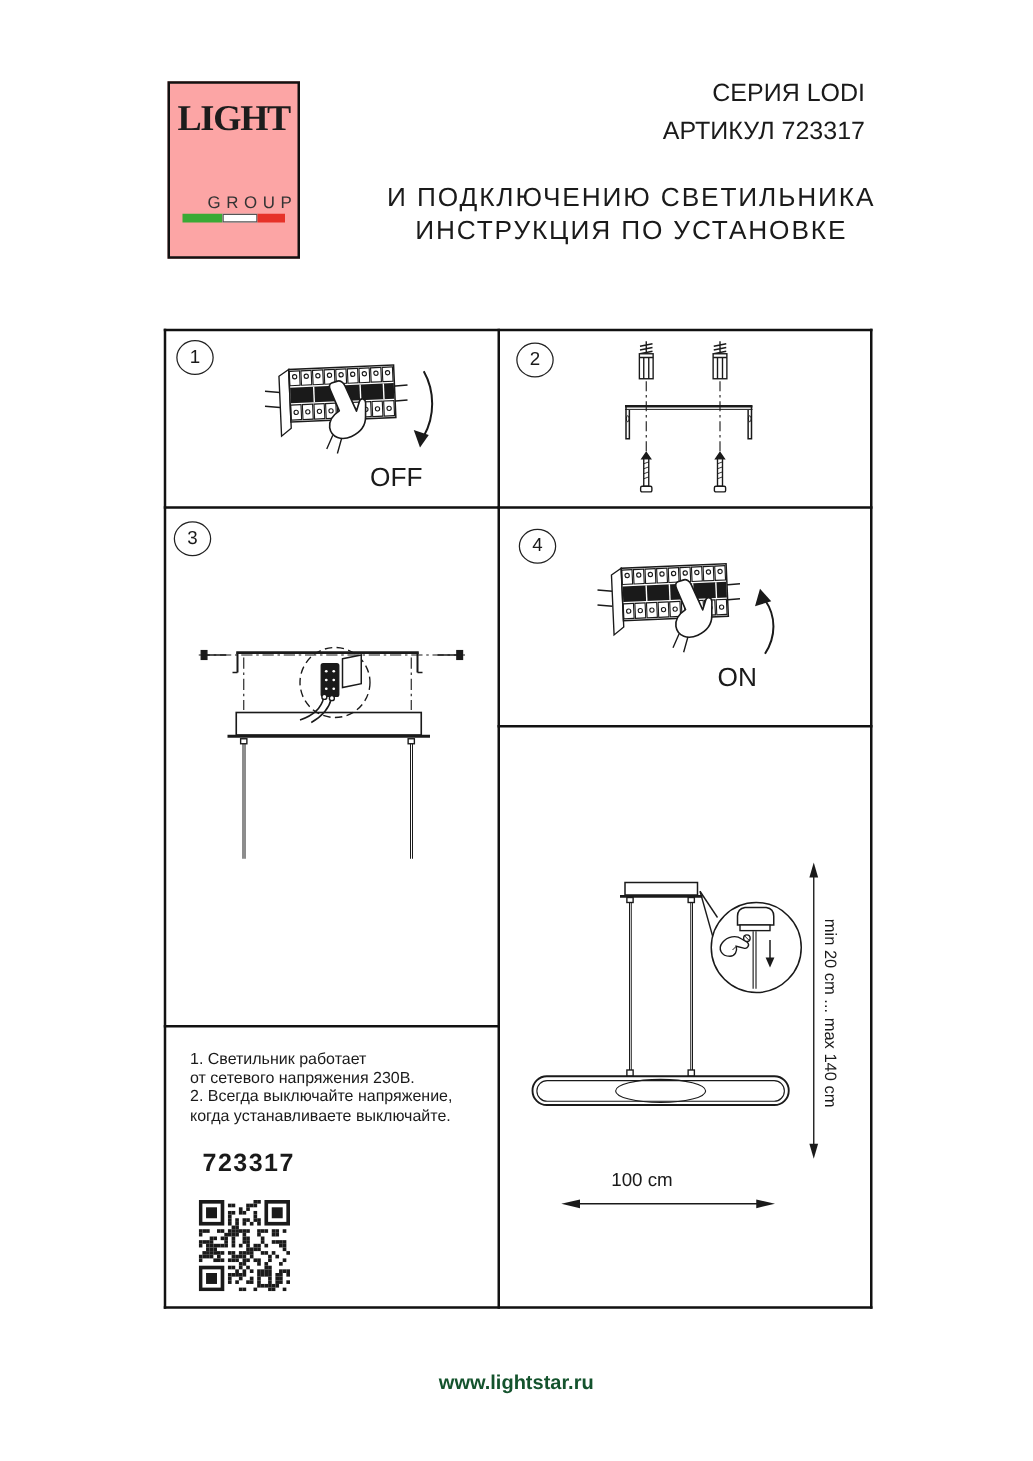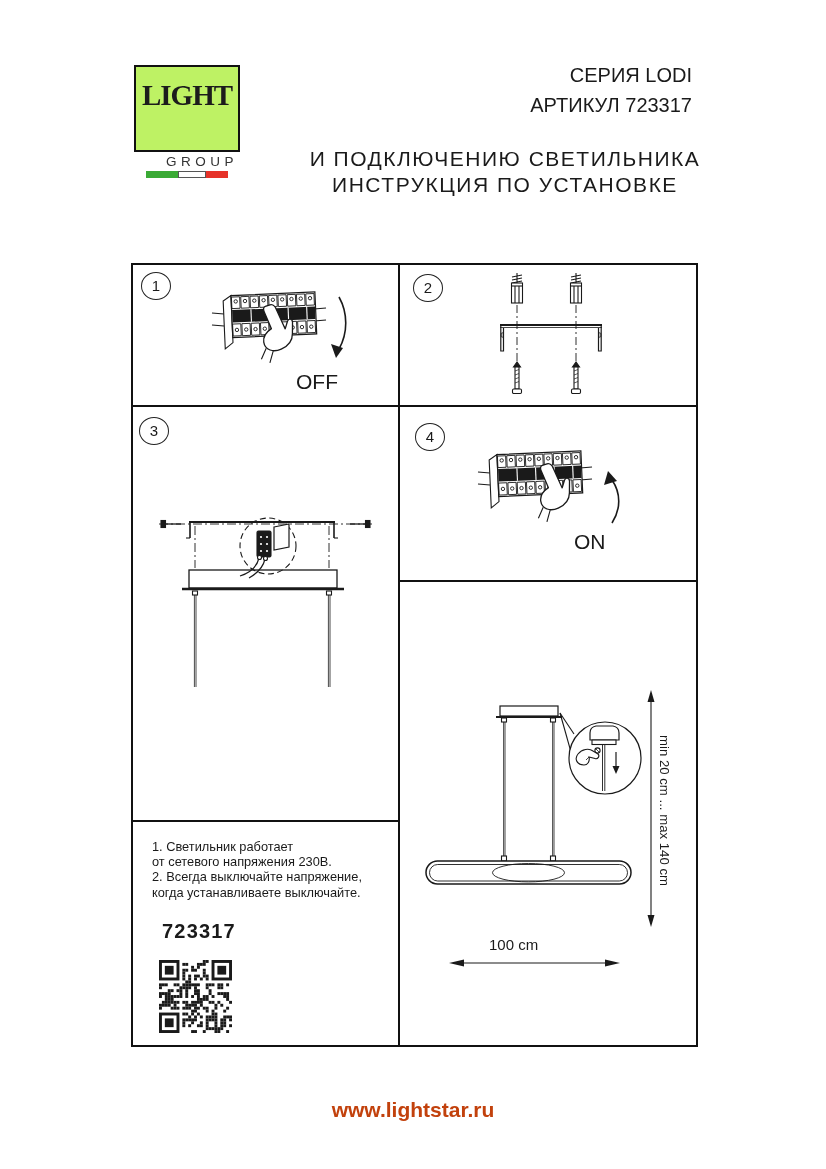--- a/index.html
+++ b/index.html
@@ -1,20 +1,20 @@
 <!DOCTYPE html>
 <html><head>
 <meta charset="utf-8">
 <style>
   html,body{margin:0;padding:0;background:#fff;}
   #page{position:relative;width:826px;height:1169px;background:#fff;overflow:hidden;
         font-family:"Liberation Sans",sans-serif;color:#1a1a1a;}
   
-  #logo-box{position:absolute;left:134px;top:65px;width:106px;height:87px;
-            border:2px solid #111;box-sizing:border-box;background:#bef264;}
+  #logo-box{position:absolute;left:134px;top:65px;width:106px;height:142px;
+            border:2px solid #111;box-sizing:border-box;background:#fca5a5;}
   .logo-word{position:absolute;width:100%;text-align:center;
              font-family:"Liberation Serif",serif;font-weight:bold;color:#1c1c1c;}
   #logo-light{top:12px;font-size:29px;letter-spacing:-1px;}
   #logo-star{top:41px;font-size:36px;letter-spacing:-1px;}
   #logo-group{position:absolute;top:87px;width:100%;text-align:right;
               font-size:13.5px;letter-spacing:4.5px;color:#333;font-weight:400;}
   #flag{position:absolute;left:10px;top:104px;width:82px;height:7px;display:flex;}
   #flag .seg{height:100%;}
   #flag .g{width:32px;}
   #flag .w{width:28px;border:1px solid #555;box-sizing:border-box;background:#fff;}
@@ -36,21 +36,21 @@
   #article-number{position:absolute;left:29px;top:98px;font-size:20px;font-weight:bold;
                   letter-spacing:1.2px;}
   #qr{position:absolute;left:26px;top:138px;}
   
   #vdim-label{position:absolute;left:257px;top:153px;height:160px;
               writing-mode:vertical-rl;font-size:13.2px;white-space:nowrap;}
   #hdim-label{position:absolute;left:89px;top:354px;width:100px;text-align:left;
               font-size:15px;}
   
   #footer{position:absolute;left:0;top:1098px;width:100%;text-align:center;
-          font-size:21px;font-weight:bold;color:#c2410c;}
+          font-size:16px;font-weight:bold;color:#14532d;}
   text{font-family:"Liberation Sans",sans-serif;}
 </style>
 </head>
 <body>
 
 <svg style="position:absolute;width:0;height:0" aria-hidden="true">
   <defs>
     <g id="g-hand">
       <path d="M21,1 C19,1 18,3 18.3,6 L20,24 C14.5,25.5 9.5,29 8.5,34.5 C7.2,42.5 14.5,47.5 23,46.5 C30.5,45.6 36.5,41.5 38.5,35 L42,24.5 C43,21 39.5,19 37.5,22 L33,28.5 L30.5,6.5 C30.2,3 28,1 26,1 Z" fill="#fff" stroke="#1a1a1a" stroke-width="1.3" stroke-linejoin="round"></path>
       <path d="M9,41 L1,50 M15,45.5 L8,56" fill="none" stroke="#1a1a1a" stroke-width="1.1"></path>

